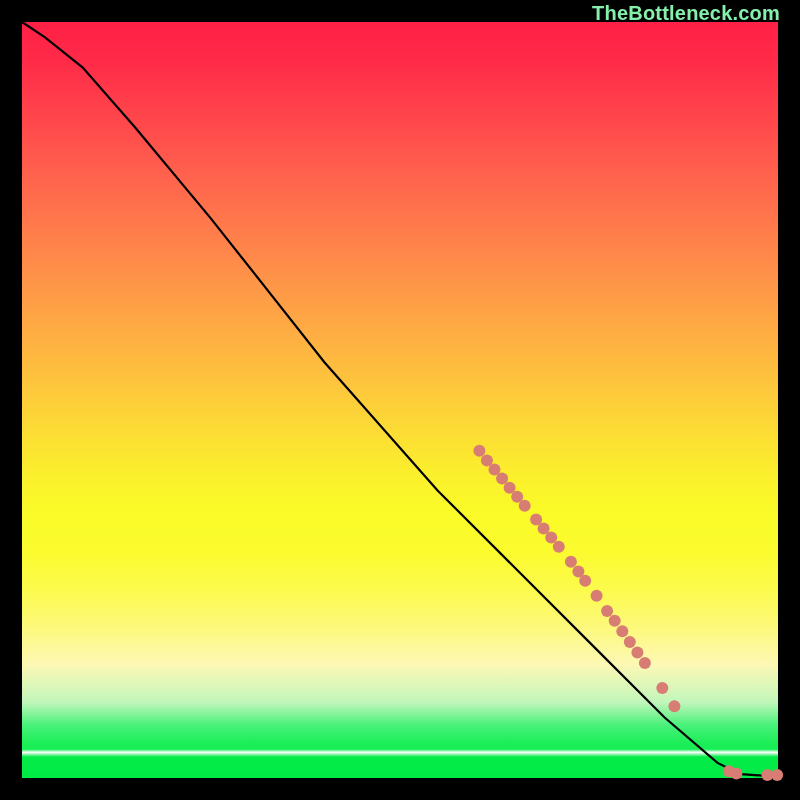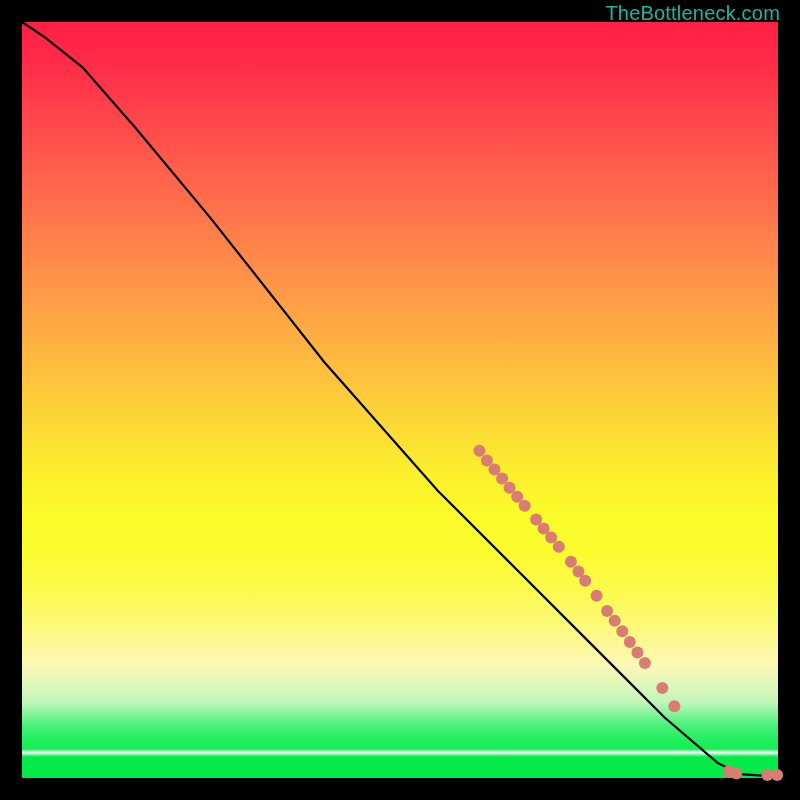--- a/index.html
+++ b/index.html
@@ -48,23 +48,23 @@
       #1aee57 96.2%,
       #fefefe 96.6%,
       #05eb49 97.2%,
       #00eb45 100%
     );
   }
   .watermark {
     position: absolute;
     top: 2px;
     right: 20px;
-    color: #14b8a6;
+    color: #86efac;
     font-size: 20px;
-    font-weight: 400;
+    font-weight: 700;
     letter-spacing: 0.2px;
   }
   svg.overlay {
     position: absolute;
     left: 22px;
     top: 22px;
     width: 756px;
     height: 756px;
     overflow: visible;
   }

